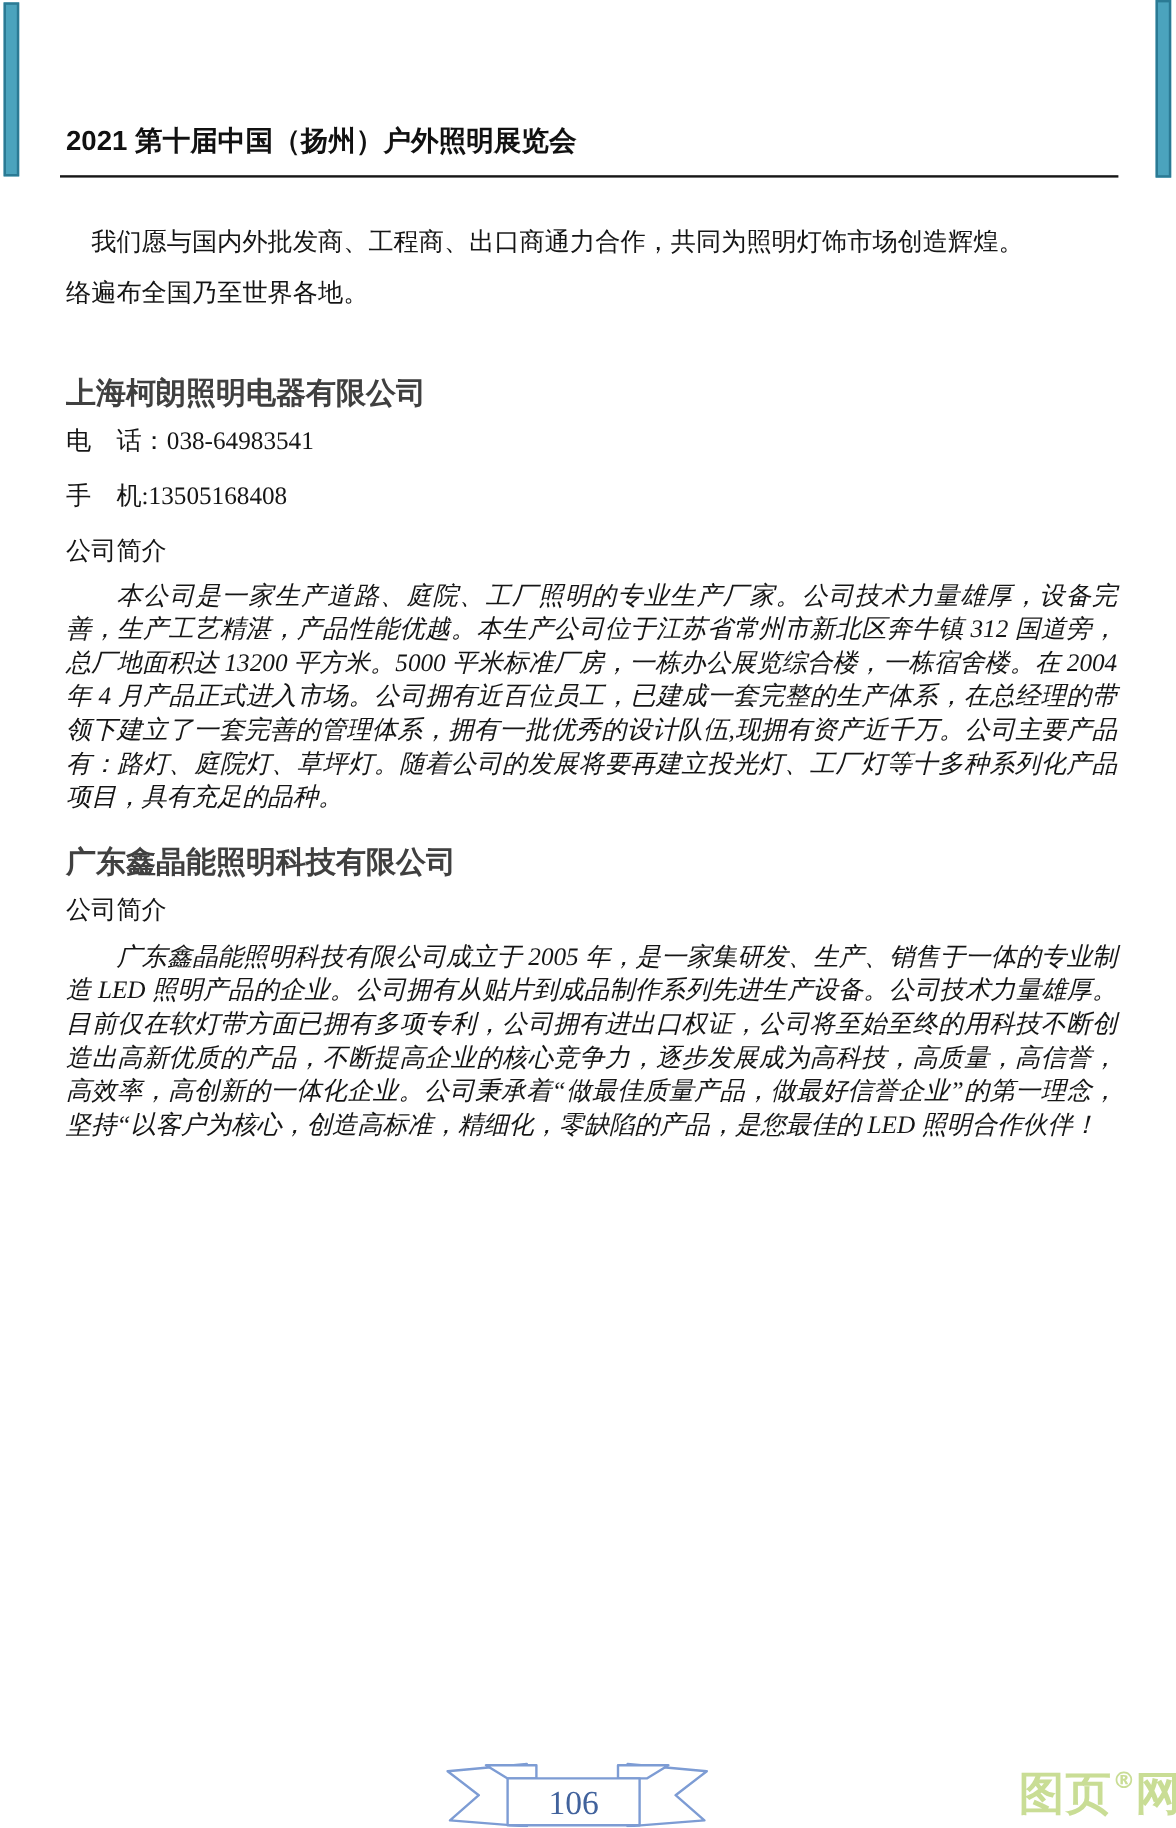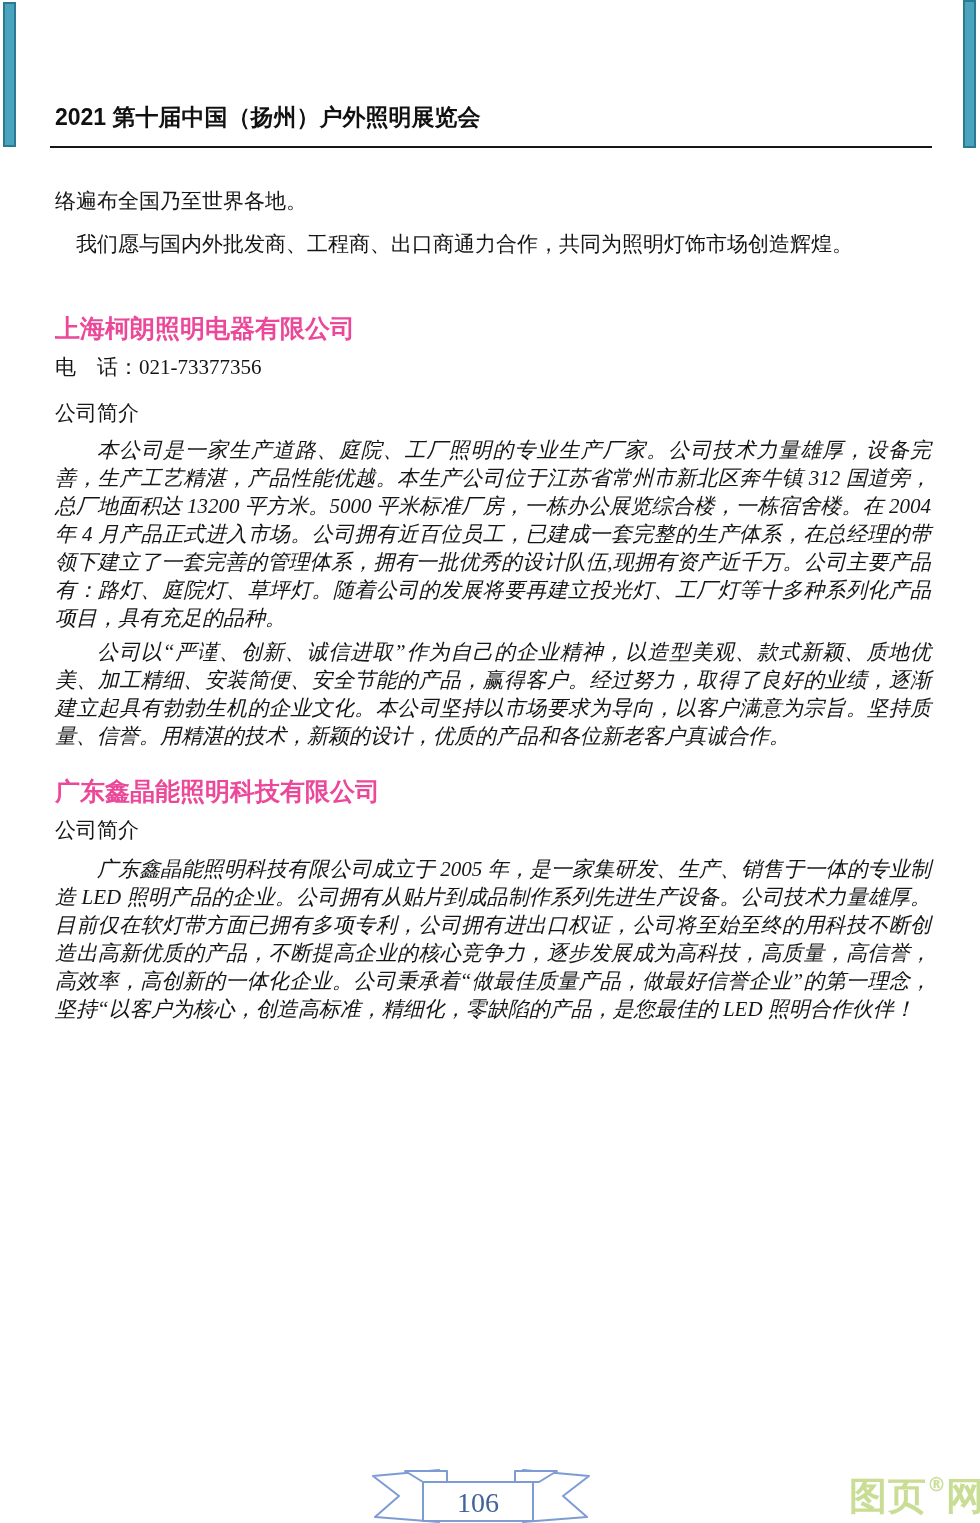--- a/index.html
+++ b/index.html
@@ -58,21 +58,21 @@
   }
   .content p { margin: 0; padding: 0; }
   .line   { line-height: 43px; }
   .indent1 { text-indent: 1em; }
   .company-name {
     margin: 46px 0 0 0;
     font-family: "Liberation Sans", "DejaVu Sans", sans-serif;
     font-weight: bold;
     font-size: 25px;
     line-height: 32px;
-    color: #ec4899;
+    color: #404040;
   }
   .company-name.second { margin-top: 25px; }
   .contact { line-height: 46px; }
   .contact-first { margin-top: 10px !important; }
   .profile-label { line-height: 46px; }
   .para {
     line-height: 28px;
     text-align: justify;
     text-indent: 2em;
     font-style: italic;
@@ -124,34 +124,34 @@
   <div class="bar bar-left"></div>
   <div class="bar bar-right"></div>
 
   <div class="header">
     <div>2021 第十届中国（扬州）户外照明展览会</div>
   </div>
   <div class="header-rule"></div>
 
   <div class="content">
 
+    <p class="line indent1">我们愿与国内外批发商、工程商、出口商通力合作，共同为照明灯饰市场创造辉煌。</p>
     <p class="line">络遍布全国乃至世界各地。</p>
-    <p class="line indent1">我们愿与国内外批发商、工程商、出口商通力合作，共同为照明灯饰市场创造辉煌。</p>
 
     <section>
       <h2 class="company-name">上海柯朗照明电器有限公司</h2>
 
 
-      <p class="contact"><span>电　话：</span><span>021-73377356</span></p>
+      <p class="contact"><span>电　话：</span><span>038-64983541</span></p>
 
+      <p class="contact"><span>手　机:</span><span>13505168408</span></p>
 
       <p class="profile-label">公司简介</p>
 
       <p class="para">本公司是一家生产道路、庭院、工厂照明的专业生产厂家。公司技术力量雄厚，设备完善，生产工艺精湛，产品性能优越。本生产公司位于江苏省常州市新北区奔牛镇 312 国道旁，总厂地面积达 13200 平方米。5000 平米标准厂房，一栋办公展览综合楼，一栋宿舍楼。在 2004 年 4 月产品正式进入市场。公司拥有近百位员工，已建成一套完整的生产体系，在总经理的带领下建立了一套完善的管理体系，拥有一批优秀的设计队伍,现拥有资产近千万。公司主要产品有：路灯、庭院灯、草坪灯。随着公司的发展将要再建立投光灯、工厂灯等十多种系列化产品项目，具有充足的品种。</p>
-      <p class="para">公司以“严谨、创新、诚信进取”作为自己的企业精神，以造型美观、款式新颖、质地优美、加工精细、安装简便、安全节能的产品，赢得客户。经过努力，取得了良好的业绩，逐渐建立起具有勃勃生机的企业文化。本公司坚持以市场要求为导向，以客户满意为宗旨。坚持质量、信誉。用精湛的技术，新颖的设计，优质的产品和各位新老客户真诚合作。</p>
     </section>
 
     <section>
       <h2 class="company-name second">广东鑫晶能照明科技有限公司</h2>
       <p class="profile-label">公司简介</p>
       <p class="para para-after-label">广东鑫晶能照明科技有限公司成立于 2005 年，是一家集研发、生产、销售于一体的专业制造 LED 照明产品的企业。公司拥有从贴片到成品制作系列先进生产设备。公司技术力量雄厚。目前仅在软灯带方面已拥有多项专利，公司拥有进出口权证，公司将至始至终的用科技不断创造出高新优质的产品，不断提高企业的核心竞争力，逐步发展成为高科技，高质量，高信誉，高效率，高创新的一体化企业。公司秉承着“做最佳质量产品，做最好信誉企业”的第一理念，坚持“以客户为核心，创造高标准，精细化，零缺陷的产品，是您最佳的 LED 照明合作伙伴！</p>
     </section>
 
   </div>
 

